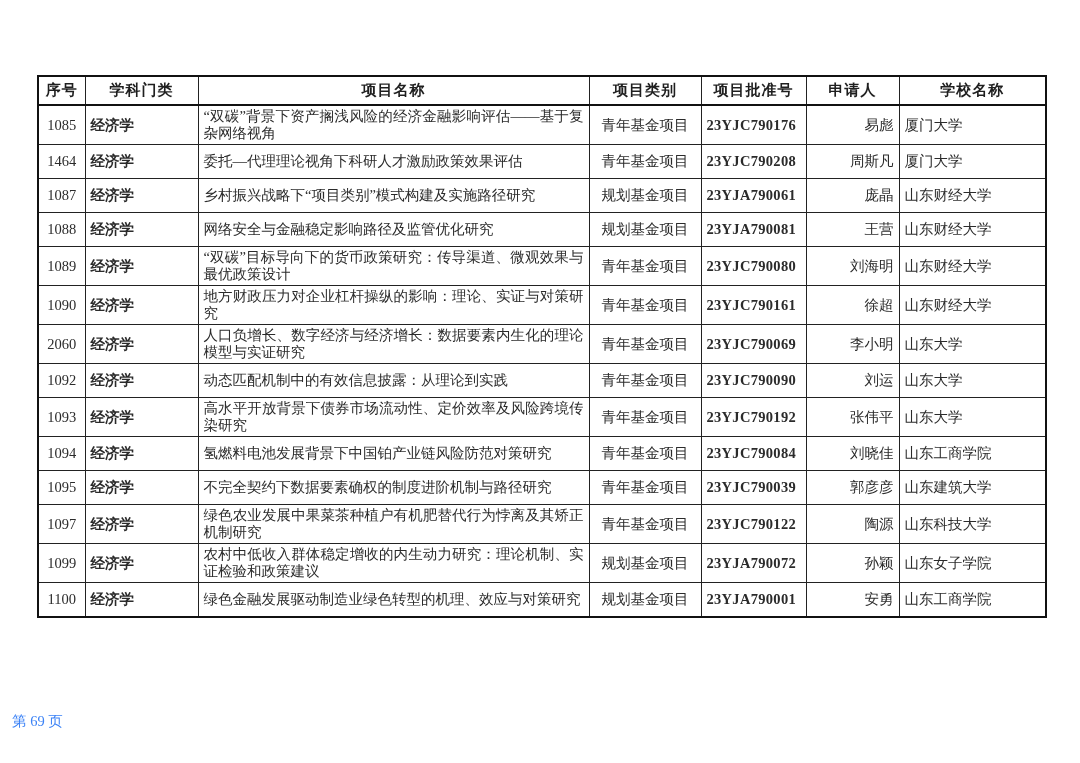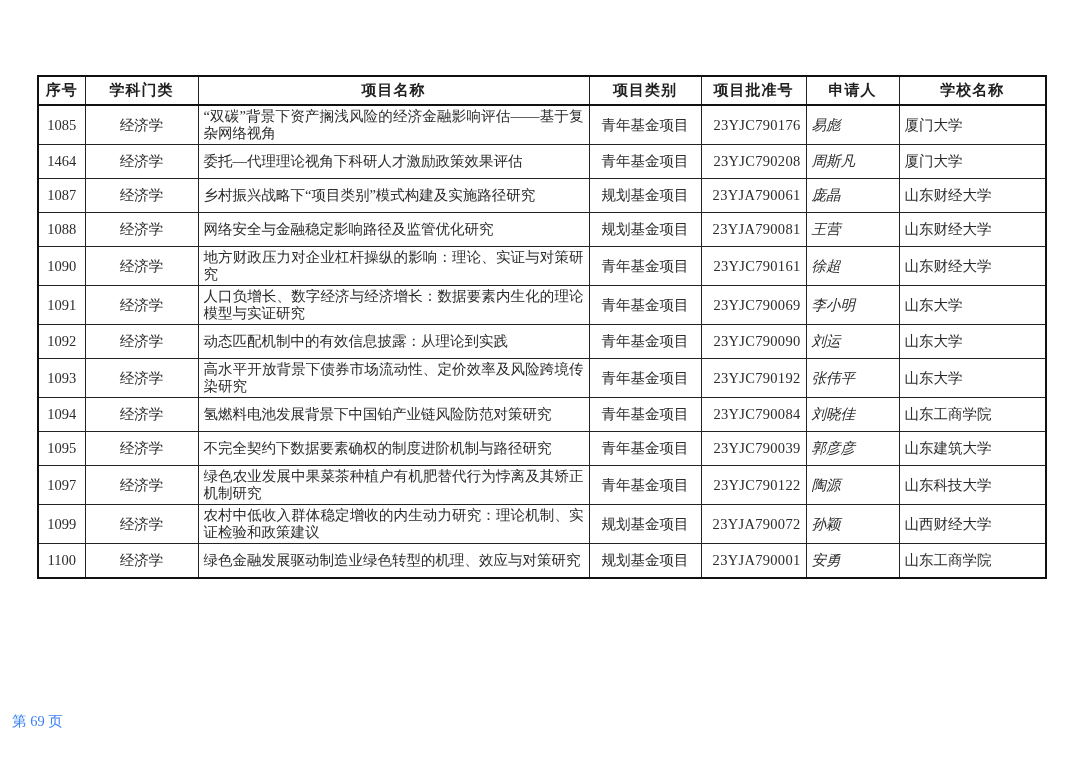--- a/index.html
+++ b/index.html
@@ -47,25 +47,25 @@
   }
   table.projects td {
     font-size: 14.5px;
     line-height: 17px;
     padding: 2px 5px;
     vertical-align: middle;
     color: #2b2b2b;
   }
   table.projects tbody tr { height: 34px; }
   td.col-no        { text-align: center; padding: 2px 1px; }
-  td.col-discipline{ text-align: center; }
+  td.col-discipline{ text-align: left; font-weight: bold; }
   td.col-title     { text-align: justify; text-align-last: left; padding: 2px 6px; }
   td.col-category  { text-align: center; }
-  td.col-grant_no  { text-align: right; letter-spacing: 0.3px; }
-  td.col-applicant { text-align: left; font-style: italic; }
+  td.col-grant_no  { text-align: left; letter-spacing: 0.3px; font-weight: bold; }
+  td.col-applicant { text-align: right; }
   td.col-school    { text-align: left; padding-left: 7px; }
   .page-footer {
     position: absolute;
     left: 12px;
     top: 712px;
     width: 1080px;
     text-align: left;
     font-size: 14.5px;
     color: #3b82f6;
   }
@@ -127,30 +127,39 @@
         <tr>
     <td class="col-no">1088</td>
     <td class="col-discipline">经济学</td>
     <td class="col-title">网络安全与金融稳定影响路径及监管优化研究</td>
     <td class="col-category">规划基金项目</td>
     <td class="col-grant_no">23YJA790081</td>
     <td class="col-applicant">王营</td>
     <td class="col-school">山东财经大学</td>
   </tr>
         <tr>
+    <td class="col-no">1089</td>
+    <td class="col-discipline">经济学</td>
+    <td class="col-title">“双碳”目标导向下的货币政策研究：传导渠道、微观效果与最优政策设计</td>
+    <td class="col-category">青年基金项目</td>
+    <td class="col-grant_no">23YJC790080</td>
+    <td class="col-applicant">刘海明</td>
+    <td class="col-school">山东财经大学</td>
+  </tr>
+        <tr>
     <td class="col-no">1090</td>
     <td class="col-discipline">经济学</td>
     <td class="col-title">地方财政压力对企业杠杆操纵的影响：理论、实证与对策研究</td>
     <td class="col-category">青年基金项目</td>
     <td class="col-grant_no">23YJC790161</td>
     <td class="col-applicant">徐超</td>
     <td class="col-school">山东财经大学</td>
   </tr>
         <tr>
-    <td class="col-no">1091</td>
+    <td class="col-no">2060</td>
     <td class="col-discipline">经济学</td>
     <td class="col-title">人口负增长、数字经济与经济增长：数据要素内生化的理论模型与实证研究</td>
     <td class="col-category">青年基金项目</td>
     <td class="col-grant_no">23YJC790069</td>
     <td class="col-applicant">李小明</td>
     <td class="col-school">山东大学</td>
   </tr>
         <tr>
     <td class="col-no">1092</td>
     <td class="col-discipline">经济学</td>
@@ -196,21 +205,21 @@
     <td class="col-applicant">陶源</td>
     <td class="col-school">山东科技大学</td>
   </tr>
         <tr>
     <td class="col-no">1099</td>
     <td class="col-discipline">经济学</td>
     <td class="col-title">农村中低收入群体稳定增收的内生动力研究：理论机制、实证检验和政策建议</td>
     <td class="col-category">规划基金项目</td>
     <td class="col-grant_no">23YJA790072</td>
     <td class="col-applicant">孙颖</td>
-    <td class="col-school">山西财经大学</td>
+    <td class="col-school">山东女子学院</td>
   </tr>
         <tr>
     <td class="col-no">1100</td>
     <td class="col-discipline">经济学</td>
     <td class="col-title">绿色金融发展驱动制造业绿色转型的机理、效应与对策研究</td>
     <td class="col-category">规划基金项目</td>
     <td class="col-grant_no">23YJA790001</td>
     <td class="col-applicant">安勇</td>
     <td class="col-school">山东工商学院</td>
   </tr>

